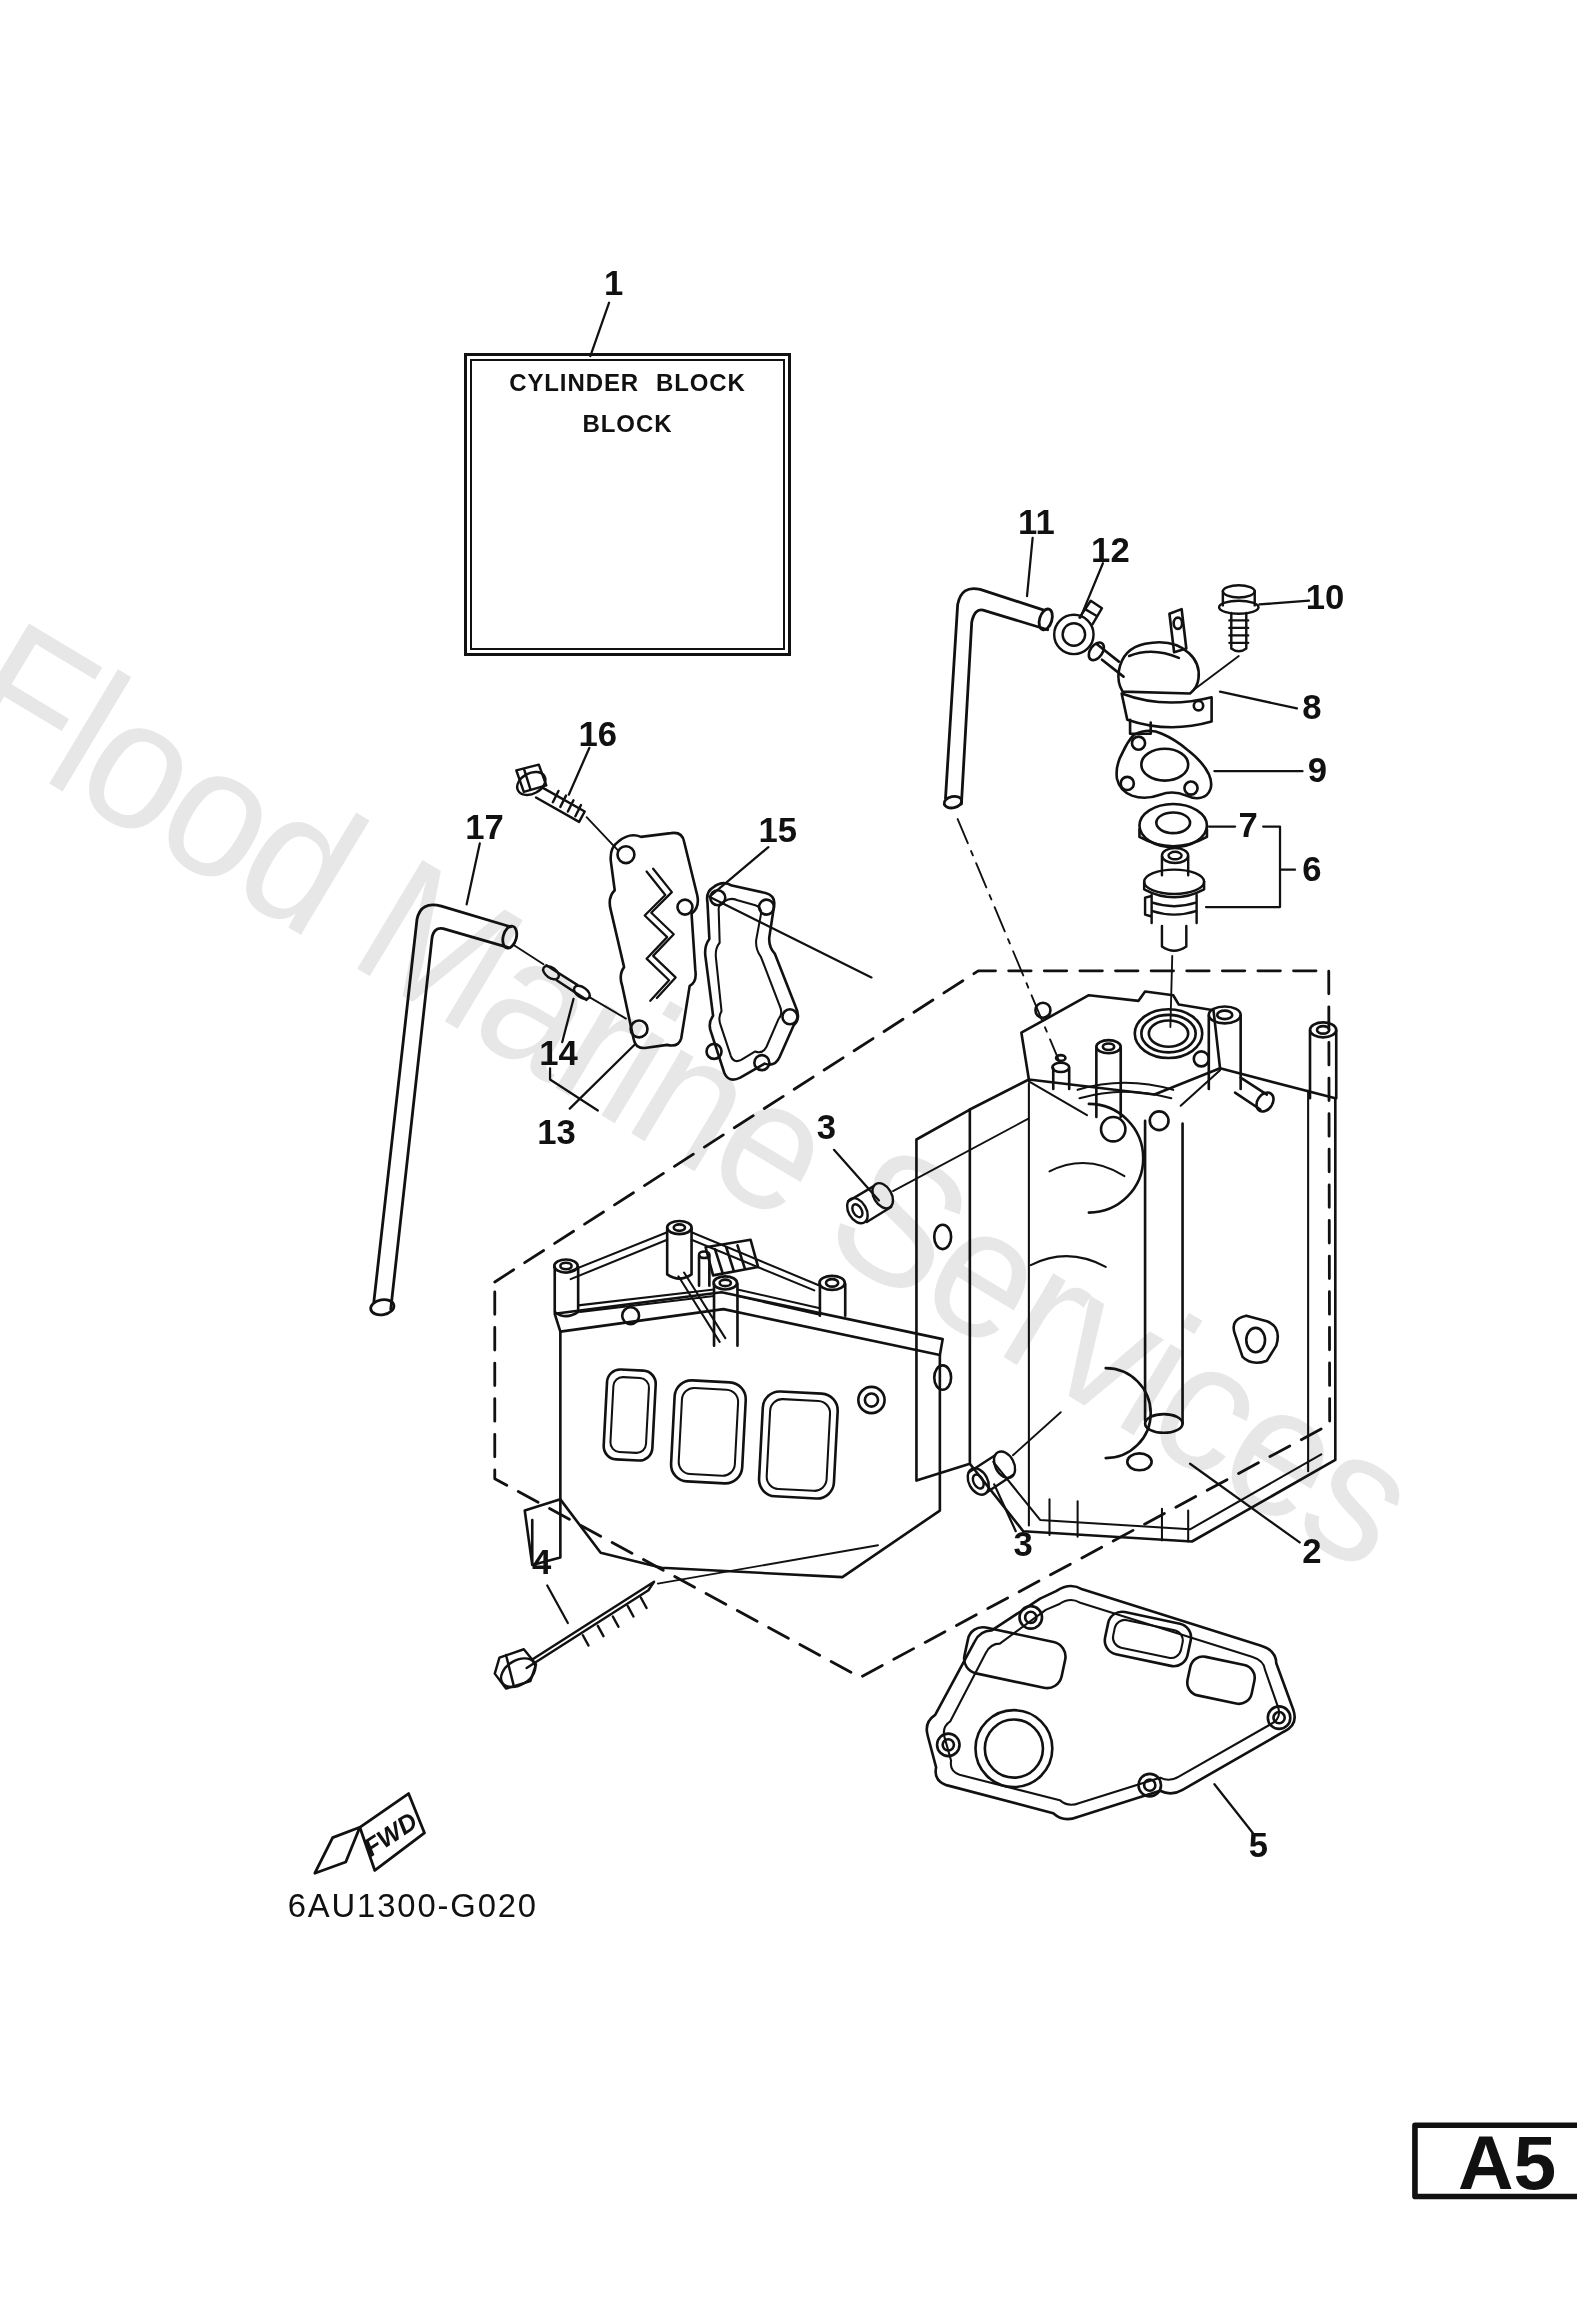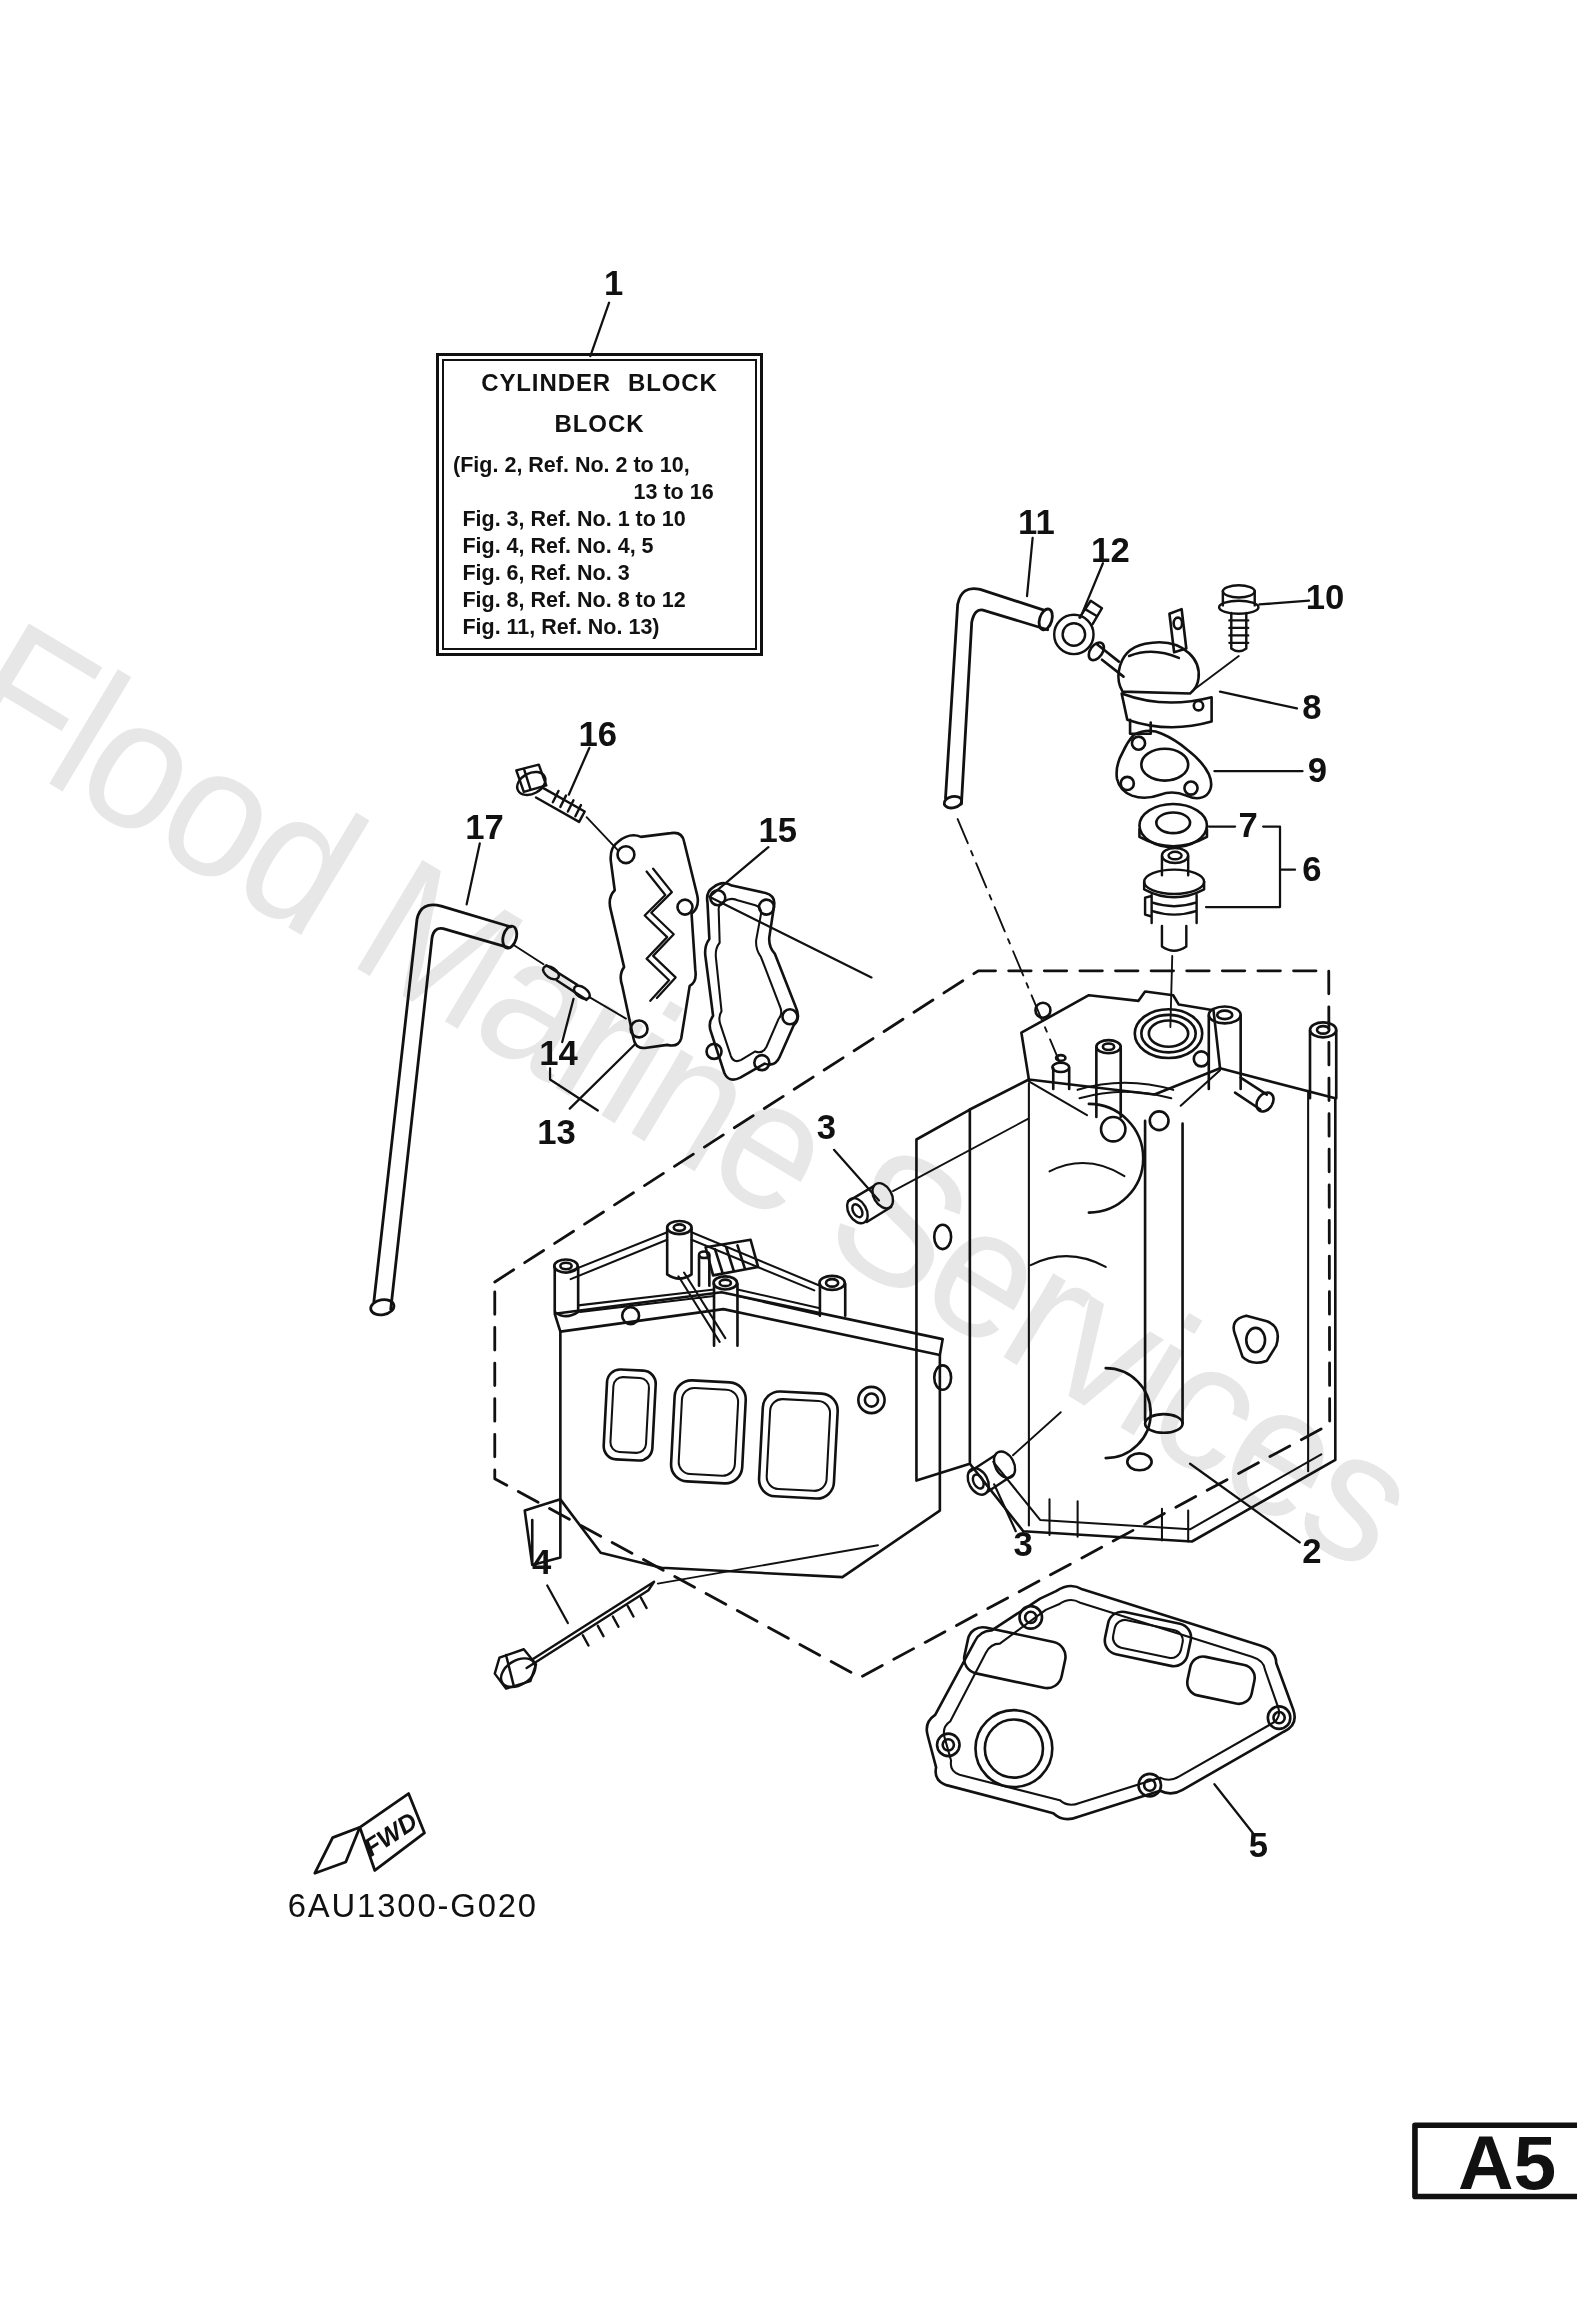--- a/index.html
+++ b/index.html
@@ -4,21 +4,21 @@
 <style>
   html,body{margin:0;padding:0;background:#fff;}
   .page{position:relative;width:1578px;height:2324px;background:#fff;overflow:hidden;
         font-family:"Liberation Sans",sans-serif;}
   .watermark{position:absolute;left:39px;top:579px;z-index:1;
              font-family:"Liberation Sans",sans-serif;
              font-size:184px;font-weight:400;letter-spacing:-4.7px;white-space:nowrap;
              color:#e7e7e7;transform:rotate(31deg) scaleX(.95);transform-origin:0 0;
              user-select:none;}
   svg.diagram{position:absolute;left:0;top:0;z-index:2;}
-  .info-box{position:absolute;left:436px;top:353px;width:327px;height:303px;
+  .info-box{position:absolute;left:464px;top:353px;width:327px;height:303px;
             box-sizing:border-box;border:3.7px solid #111;background:transparent;z-index:3;}
   .info-box .inner{position:absolute;inset:2.8px;border:2.8px solid #111;box-sizing:border-box;
             padding:7.5px 5.6px 0 5.6px;}
   .ib-title{text-align:center;font-size:24px;font-weight:bold;color:#111;
             letter-spacing:0.9px;word-spacing:9.4px;line-height:30px;}
   .ib-title2{margin-top:11.2px;}
   .ib-lines{margin-top:13px;}
   .ib-line{font-size:21.5px;font-weight:bold;color:#111;line-height:27px;
            padding-left:13px;letter-spacing:0;}
   .ib-first{padding-left:3.7px;}
@@ -317,26 +317,17 @@
     <g>
       <rect x="1510" y="2268" width="200" height="76" fill="#fff" stroke="#111" stroke-width="6"></rect>
       <text class="pagelab" stroke="none" x="1556" y="2336">A5</text>
     </g>
   </svg>
 
   <div class="info-box">
     <div class="inner">
       <div class="ib-title">CYLINDER BLOCK</div>
       <div class="ib-title ib-title2">BLOCK</div>
-      <div class="ib-lines">
-        <div class="ib-line ib-first">(Fig. 2, Ref. No. 2 to 10,</div>
-        <div class="ib-line ib-right">13 to 16</div>
-        <div class="ib-line">Fig. 3, Ref. No. 1 to 10</div>
-        <div class="ib-line">Fig. 4, Ref. No. 4, 5</div>
-        <div class="ib-line">Fig. 6, Ref. No. 3</div>
-        <div class="ib-line">Fig. 8, Ref. No. 8 to 12</div>
-        <div class="ib-line">Fig. 11, Ref. No. 13)</div>
-      </div>
     </div>
   </div>
 
 </div>
 
 
 </body></html>

